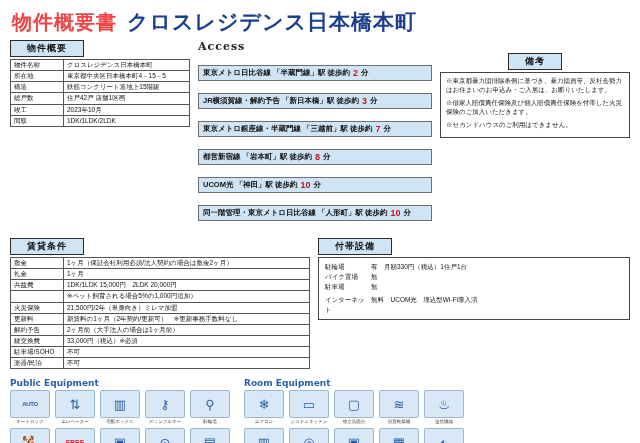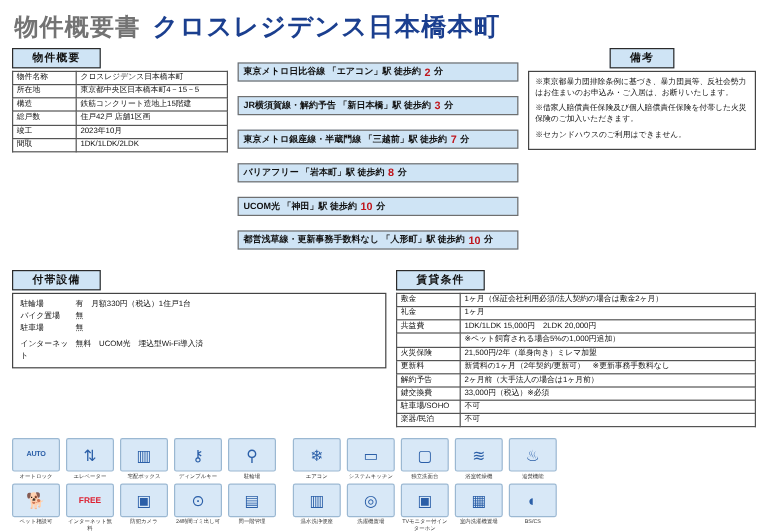--- a/index.html
+++ b/index.html
@@ -9,21 +9,21 @@
     font-family:"Liberation Sans","DejaVu Sans",sans-serif;
     font-size:7px;color:#111;
     overflow:hidden;
     position:relative;
   }
   .page{position:relative;width:640px;height:443px;box-sizing:border-box;padding:6px 10px;}
 
   
   .header{display:flex;align-items:flex-end;gap:10px;padding:2px 0 4px 2px;}
   .doc-title{
-    font-size:20px;font-weight:bold;letter-spacing:1px;color:#737373;
+    font-size:20px;font-weight:bold;letter-spacing:1px;color:#ef4444;
     font-family:"DejaVu Sans",sans-serif;
   }
   .prop-name{
     font-size:21px;font-weight:bold;letter-spacing:1px;color:#1b3f8f;
     font-family:"DejaVu Sans",sans-serif;
   }
 
   
   .pill{
     display:inline-block;background:#cfe4f5;border:1px solid #2b2b2b;
@@ -132,60 +132,61 @@
         </tr>
         <tr>
           <td class="k">間取</td>
           <td class="v">1DK/1LDK/2LDK</td>
         </tr>
       </tbody>
         </table>
     </div>
 
     <div class="col-right">
+      <div class="access-label">Access</div>
       <div style="display:flex;gap:8px;align-items:flex-start;">
 
         <div style="flex:1;">
           <div class="access-row">
             <span>東京メトロ日比谷線</span>
-            <span>「エアコン」駅</span>
+            <span>「半蔵門線」駅</span>
             <span>徒歩約</span>
             <span class="min">2</span>
             <span class="tail">分</span>
           </div>
           <div class="access-row">
             <span>JR横須賀線・解約予告</span>
             <span>「新日本橋」駅</span>
             <span>徒歩約</span>
             <span class="min">3</span>
             <span class="tail">分</span>
           </div>
           <div class="access-row">
             <span>東京メトロ銀座線・半蔵門線</span>
             <span>「三越前」駅</span>
             <span>徒歩約</span>
             <span class="min">7</span>
             <span class="tail">分</span>
           </div>
           <div class="access-row">
-            <span>バリアフリー</span>
+            <span>都営新宿線</span>
             <span>「岩本町」駅</span>
             <span>徒歩約</span>
             <span class="min">8</span>
             <span class="tail">分</span>
           </div>
           <div class="access-row">
             <span>UCOM光</span>
             <span>「神田」駅</span>
             <span>徒歩約</span>
             <span class="min">10</span>
             <span class="tail">分</span>
           </div>
           <div class="access-row">
-            <span>都営浅草線・更新事務手数料なし</span>
+            <span>同一階管理・東京メトロ日比谷線</span>
             <span>「人形町」駅</span>
             <span>徒歩約</span>
             <span class="min">10</span>
             <span class="tail">分</span>
           </div>
         </div>
 
         <div style="width:190px;font-family:Liberation Mono, monospace;">
           <div class="sec-head" style="text-align:center;">
             <span class="pill">備考</span>
@@ -195,44 +196,20 @@
             <p>※借家人賠償責任保険及び個人賠償責任保険を付帯した火災保険のご加入いただきます。</p>
             <p>※セカンドハウスのご利用はできません。</p>
           </div>
         </div>
 
       </div>
     </div>
   </div>
 
   <div class="cols" style="margin-top:5px;">
-
-    <div style="flex:1;">
-      <div class="sec-head">
-        <span class="pill">付帯設備</span>
-      </div>
-      <div class="fac">
-        <div class="fac-row">
-          <span class="fk">駐輪場</span>
-          <span class="fv">有　月額330円（税込）1住戸1台</span>
-        </div>
-        <div class="fac-row">
-          <span class="fk">バイク置場</span>
-          <span class="fv">無</span>
-        </div>
-        <div class="fac-row">
-          <span class="fk">駐車場</span>
-          <span class="fv">無</span>
-        </div>
-        <div class="fac-row fac-net">
-          <span class="fk">インターネット</span>
-          <span class="fv">無料　UCOM光　埋込型Wi-Fi導入済</span>
-        </div>
-      </div>
-    </div>
 
     <div style="width:300px;">
       <div class="sec-head">
         <span class="pill">賃貸条件</span>
       </div>
       <table class="kv">
         <tbody>
             <tr>
           <td class="k">敷金</td>
           <td class="v">1ヶ月（保証会社利用必須/法人契約の場合は敷金2ヶ月）</td>
@@ -269,29 +246,54 @@
           <td class="k">駐車場/SOHO</td>
           <td class="v">不可</td>
         </tr>
         <tr>
           <td class="k">楽器/民泊</td>
           <td class="v">不可</td>
         </tr>
       </tbody>
         </table>
     </div>
+
+    <div style="flex:1;">
+      <div class="sec-head">
+        <span class="pill">付帯設備</span>
+      </div>
+      <div class="fac">
+        <div class="fac-row">
+          <span class="fk">駐輪場</span>
+          <span class="fv">有　月額330円（税込）1住戸1台</span>
+        </div>
+        <div class="fac-row">
+          <span class="fk">バイク置場</span>
+          <span class="fv">無</span>
+        </div>
+        <div class="fac-row">
+          <span class="fk">駐車場</span>
+          <span class="fv">無</span>
+        </div>
+        <div class="fac-row fac-net">
+          <span class="fk">インターネット</span>
+          <span class="fv">無料　UCOM光　埋込型Wi-Fi導入済</span>
+        </div>
+      </div>
+    </div>
   </div>
 
   <div class="cols" style="margin-top:5px;">
 
 
     <div style="flex:1;">
       <div class="equip-wrap">
 
         <div>
+          <div class="equip-title">Public Equipment</div>
           <div class="grid">
             <div class="icell">
               <div class="ibox on">
                   <span class="txt">AUTO</span>
                 </div>
               <div class="icap">オートロック</div>
             </div>
             <div class="icell">
               <div class="ibox on">
                   <span class="glyph">⇅</span>
@@ -349,20 +351,21 @@
             <div class="icell">
               <div class="ibox off">
                   <span class="glyph">♿</span>
                 </div>
               <div class="icap">バリアフリー</div>
             </div>
           </div>
         </div>
 
         <div>
+          <div class="equip-title">Room Equipment</div>
           <div class="grid room">
             <div class="icell">
               <div class="ibox on">
                   <span class="glyph">❄</span>
                 </div>
               <div class="icap">エアコン</div>
             </div>
             <div class="icell">
               <div class="ibox on">
                   <span class="glyph">▭</span>

